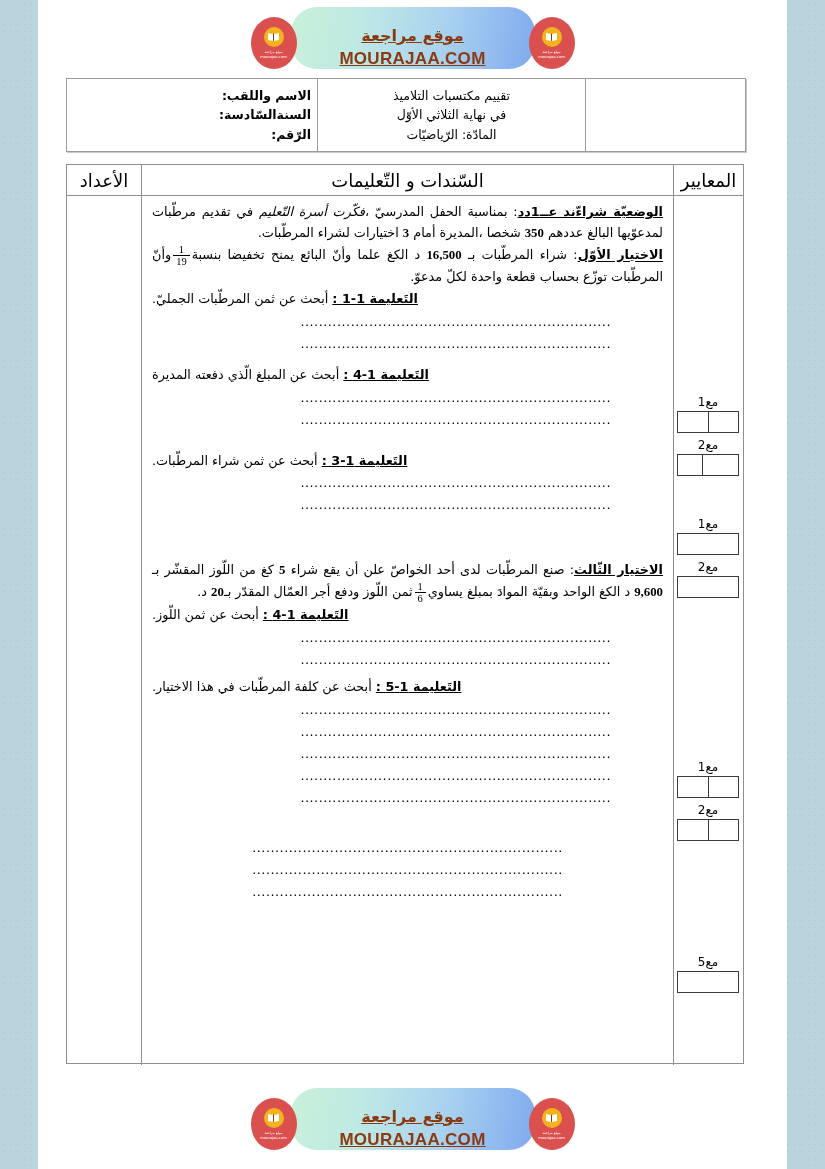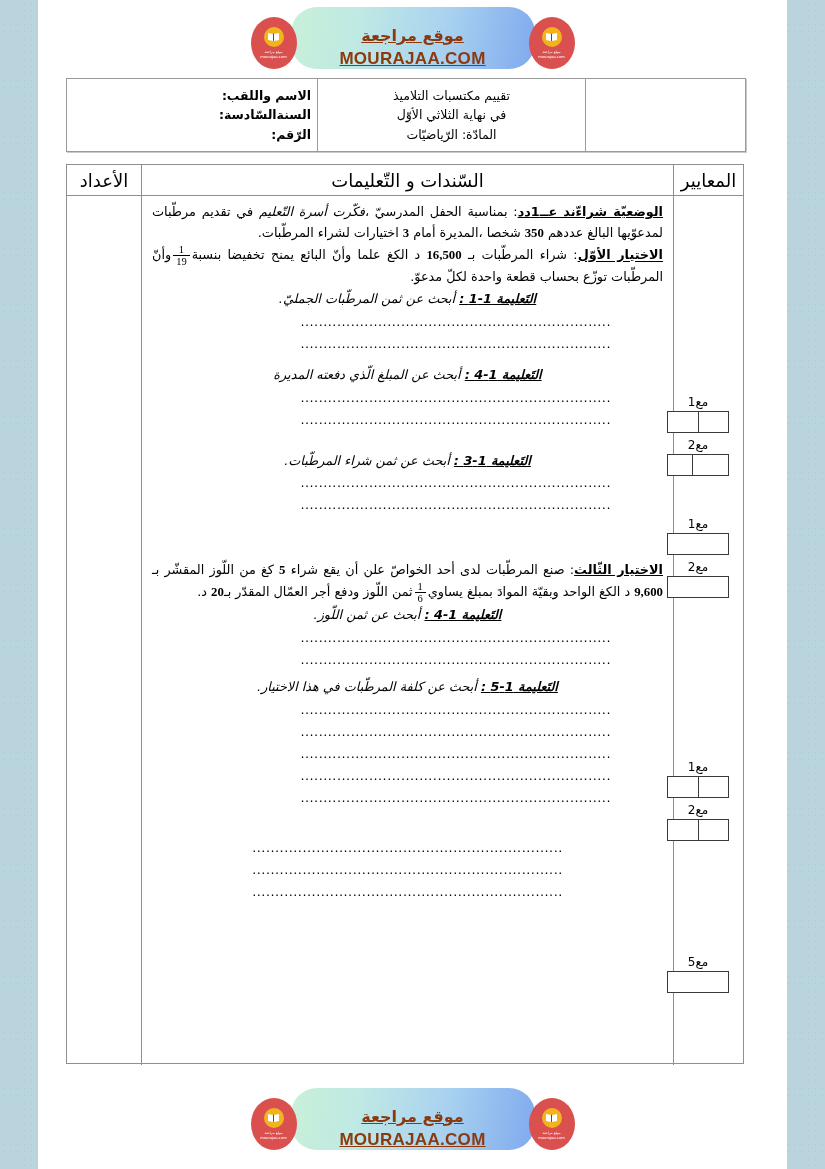--- a/index.html
+++ b/index.html
@@ -208,21 +208,21 @@
   
   .para {
     font-family: "DejaVu Sans", sans-serif;
     font-size: 12.8px;
     color: #000;
     line-height: 1.62;
     text-align: justify;
     direction: rtl;
     margin: 0 0 1px 0;
   }
-  .para.right { text-align: center; font-style: italic; }
+  .para.right { text-align: left; }
   .lbl {
     font-weight: bold;
     text-decoration: underline;
   }
   .ital { font-style: italic; }
   .num { font-family: "Liberation Serif", serif; font-weight: bold; }
 
   .dots {
     font-family: "DejaVu Sans", sans-serif;
     font-size: 12.8px;
@@ -252,21 +252,21 @@
     font-size: 10.5px;
     line-height: 1.05;
     margin: 0 2px;
   }
   .frac .n { display: block; padding: 0 3px; }
   .frac .d { display: block; padding: 0 3px; border-top: 1.1px solid #000; }
 
   
   .crit-group {
     position: absolute;
-    right: 14px;
+    right: 4px;
     width: 62px;
   }
   .crit-label {
     font-family: "DejaVu Sans", sans-serif;
     font-size: 12px;
     color: #000;
     text-align: center;
     direction: rtl;
     line-height: 1.15;
     margin-bottom: 1px;

